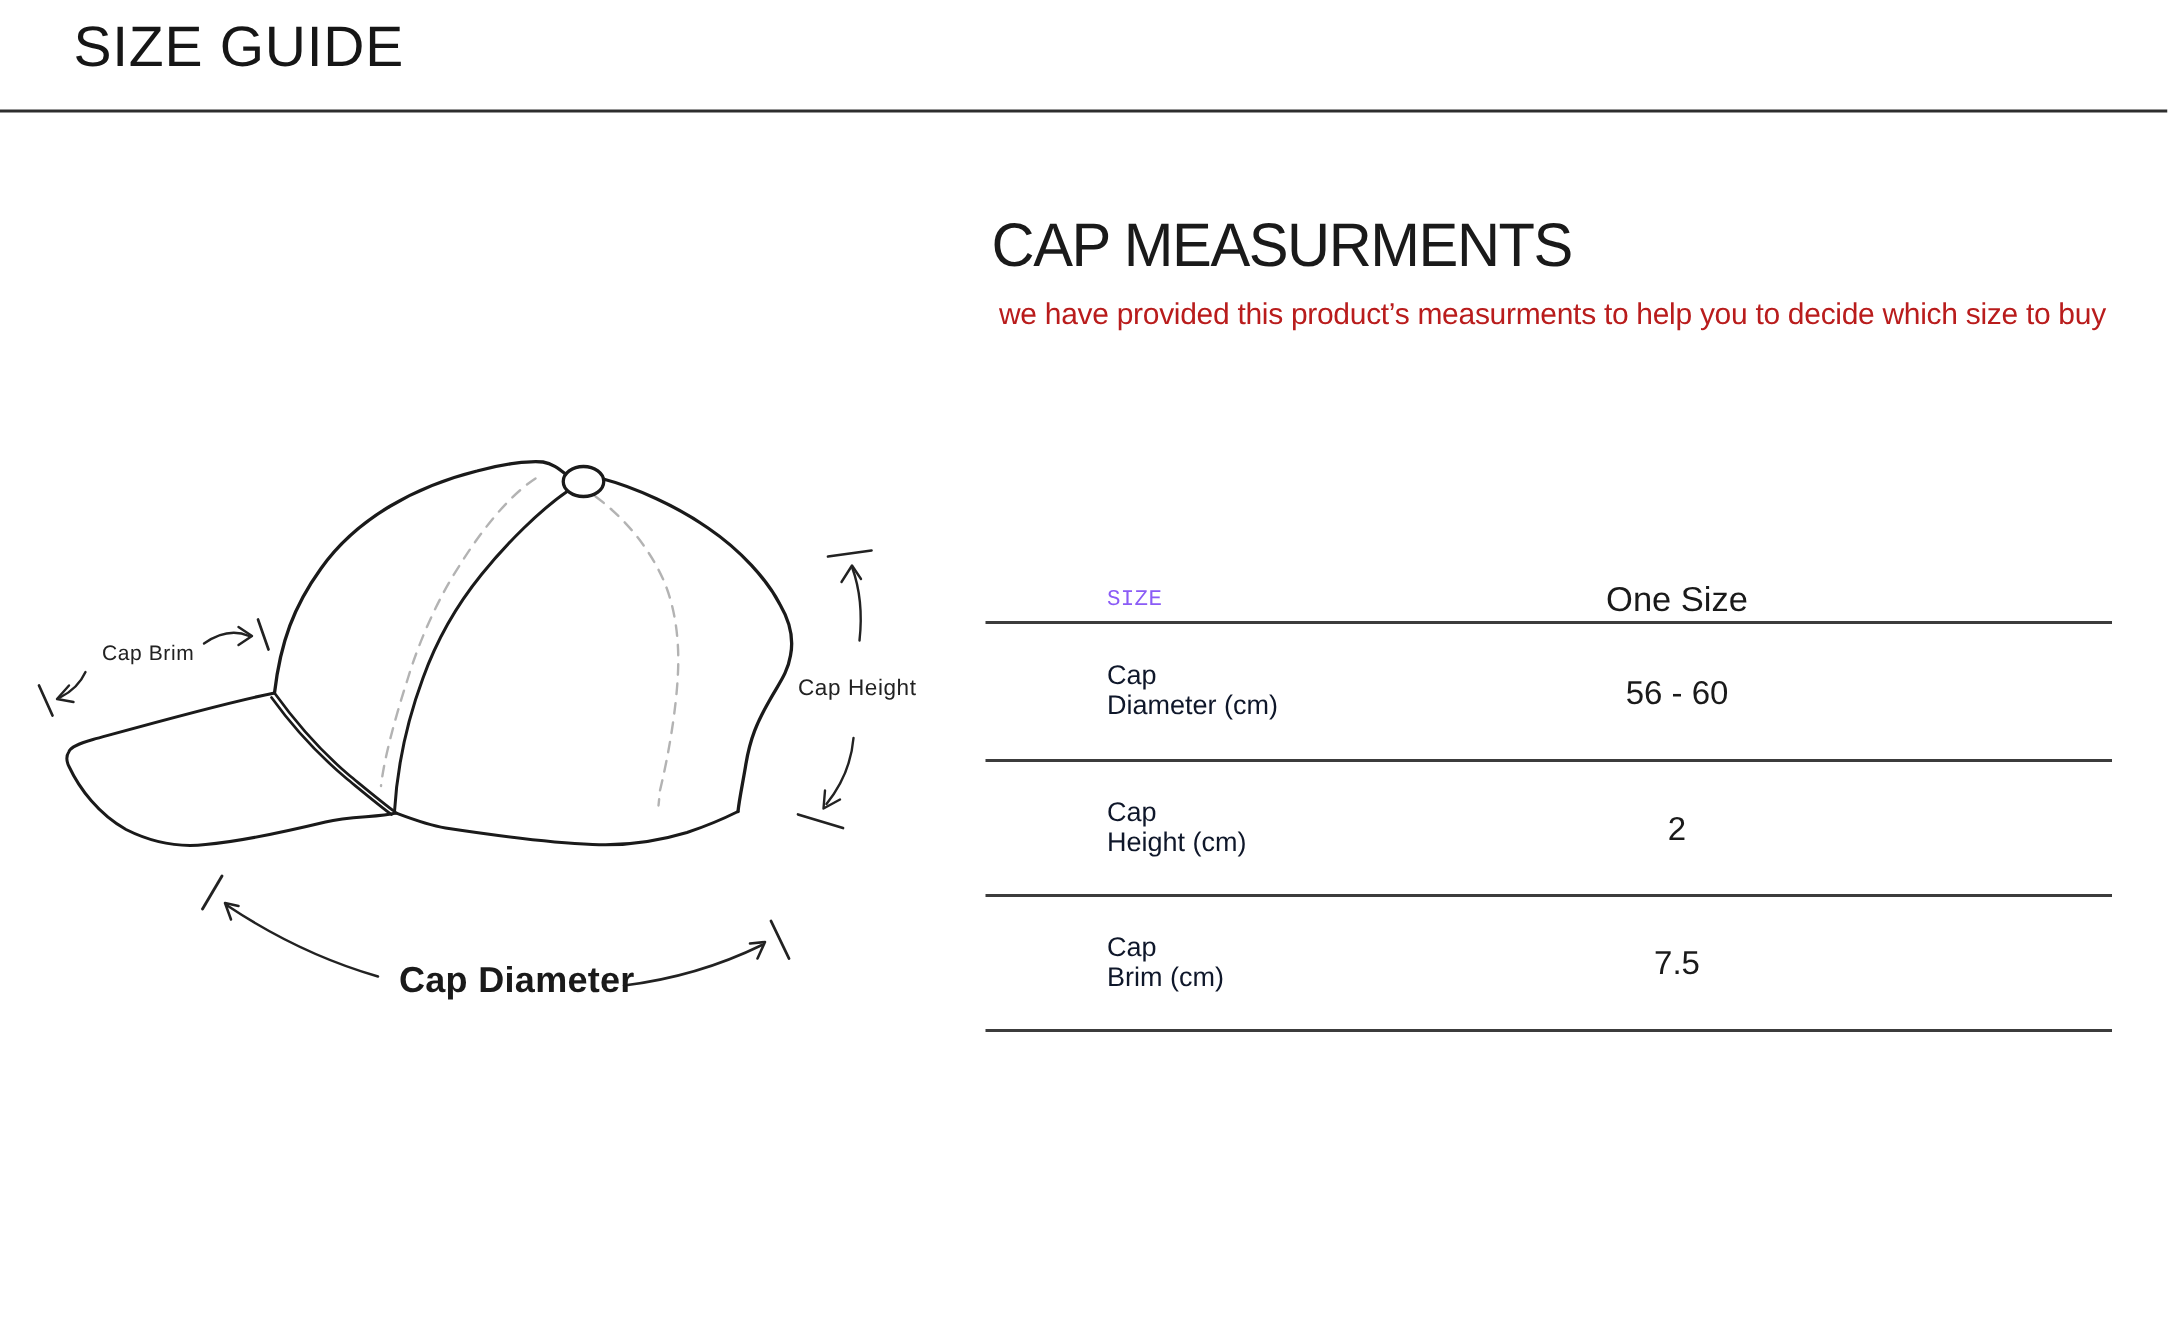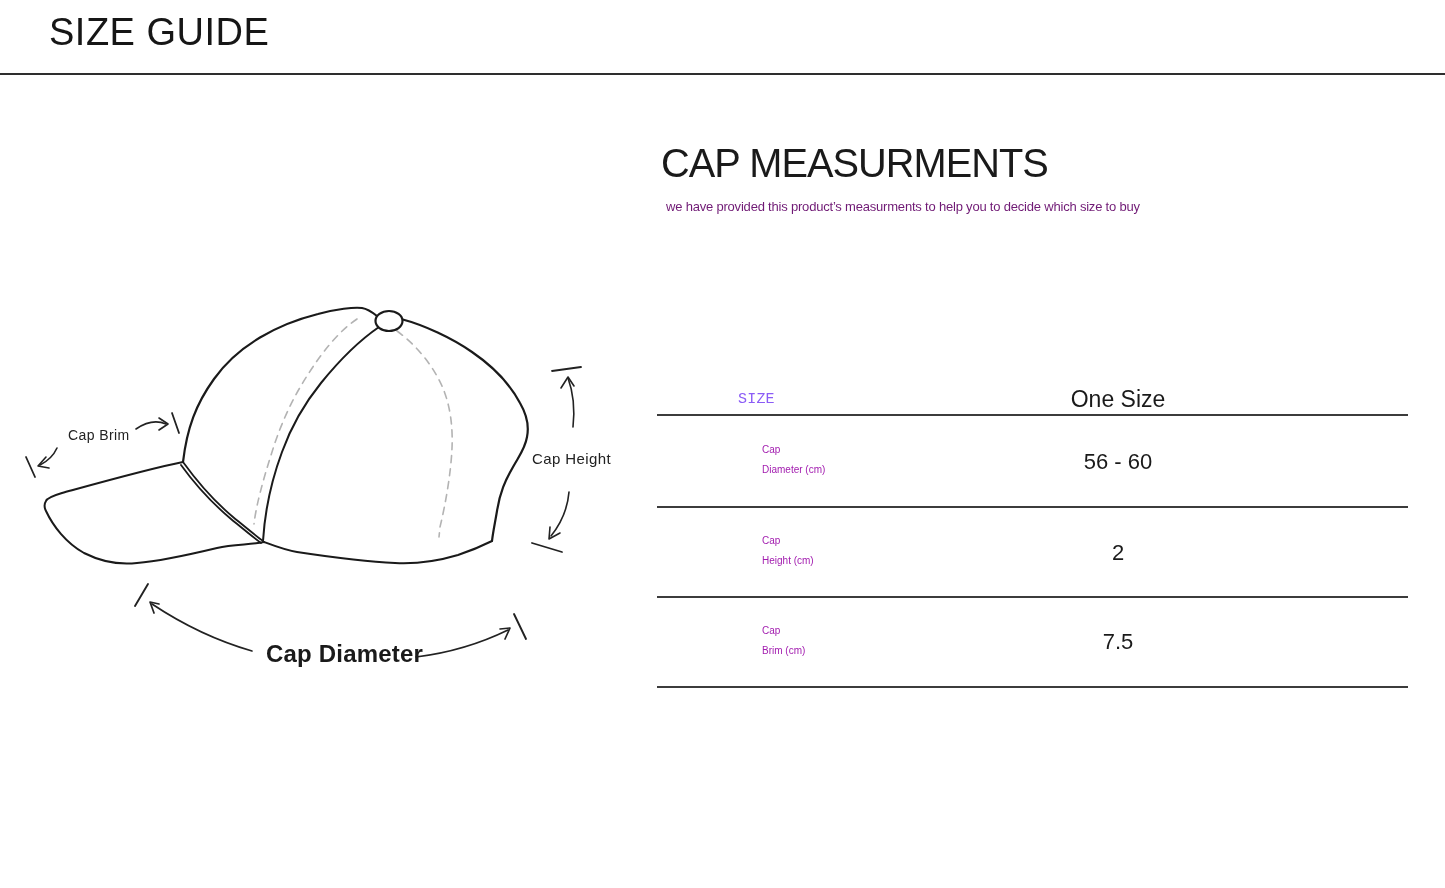--- a/index.html
+++ b/index.html
@@ -22,27 +22,27 @@
     border-top:2px solid #2e2e2e;
   }
   
   .section-heading{
     left:661px;top:140px;
     font-size:41px;font-weight:400;letter-spacing:-1px;color:#1a1a1a;
     transform:scaleX(0.97);transform-origin:left;
   }
   .section-subheading{
     left:666px;top:199px;
-    font-size:13px;font-weight:400;color:#701a75;letter-spacing:-0.2px;
+    font-size:20px;font-weight:400;color:#b91c1c;letter-spacing:-0.2px;
   }
   
   .tline{height:0;border-top:2px solid #3c3c3c;left:657px;width:751px;}
   .t-size-header{left:738px;top:391px;font-size:15px;color:#8b5cf6;letter-spacing:0.2px;font-family:Liberation Mono, monospace;}
   .t-size-value{left:1118px;top:386px;font-size:23px;color:#1a1a1a;transform:translateX(-50%);}
-  .t-row-label{left:762px;font-size:10px;line-height:20px;color:#a21caf;}
+  .t-row-label{left:738px;font-size:18px;line-height:20px;color:#0f172a;}
   .t-row-value{left:1118px;font-size:22px;color:#1a1a1a;transform:translateX(-50%);}
   
   .lbl-brim{left:68px;top:427px;font-size:14px;letter-spacing:0.4px;color:#222;}
   .lbl-height{left:532px;top:450px;font-size:15px;letter-spacing:0.4px;color:#222;}
   .lbl-diameter{left:266px;top:640px;font-size:24px;font-weight:600;letter-spacing:0.2px;color:#1a1a1a;text-align:right;}
   svg{display:block;}
 </style>
 </head>
 <body>
 

